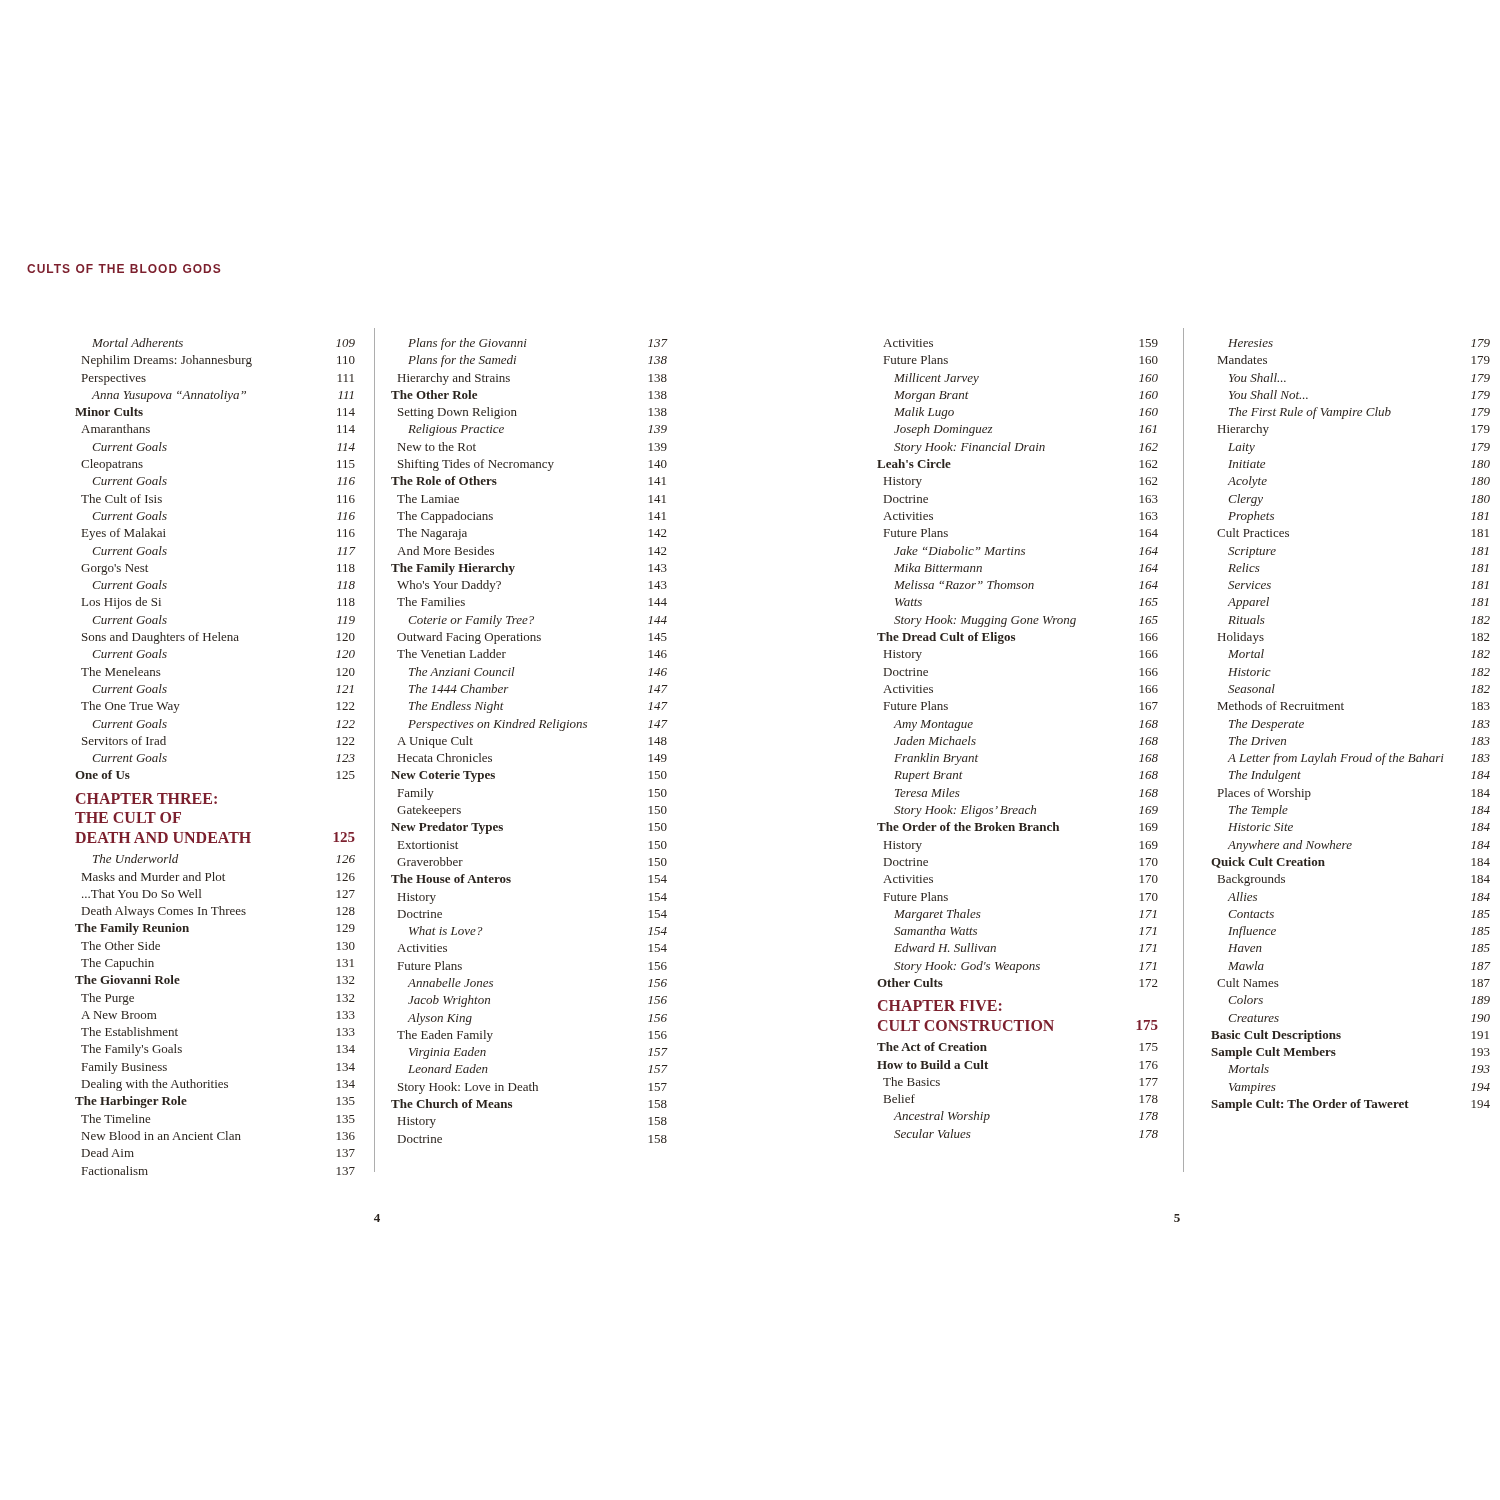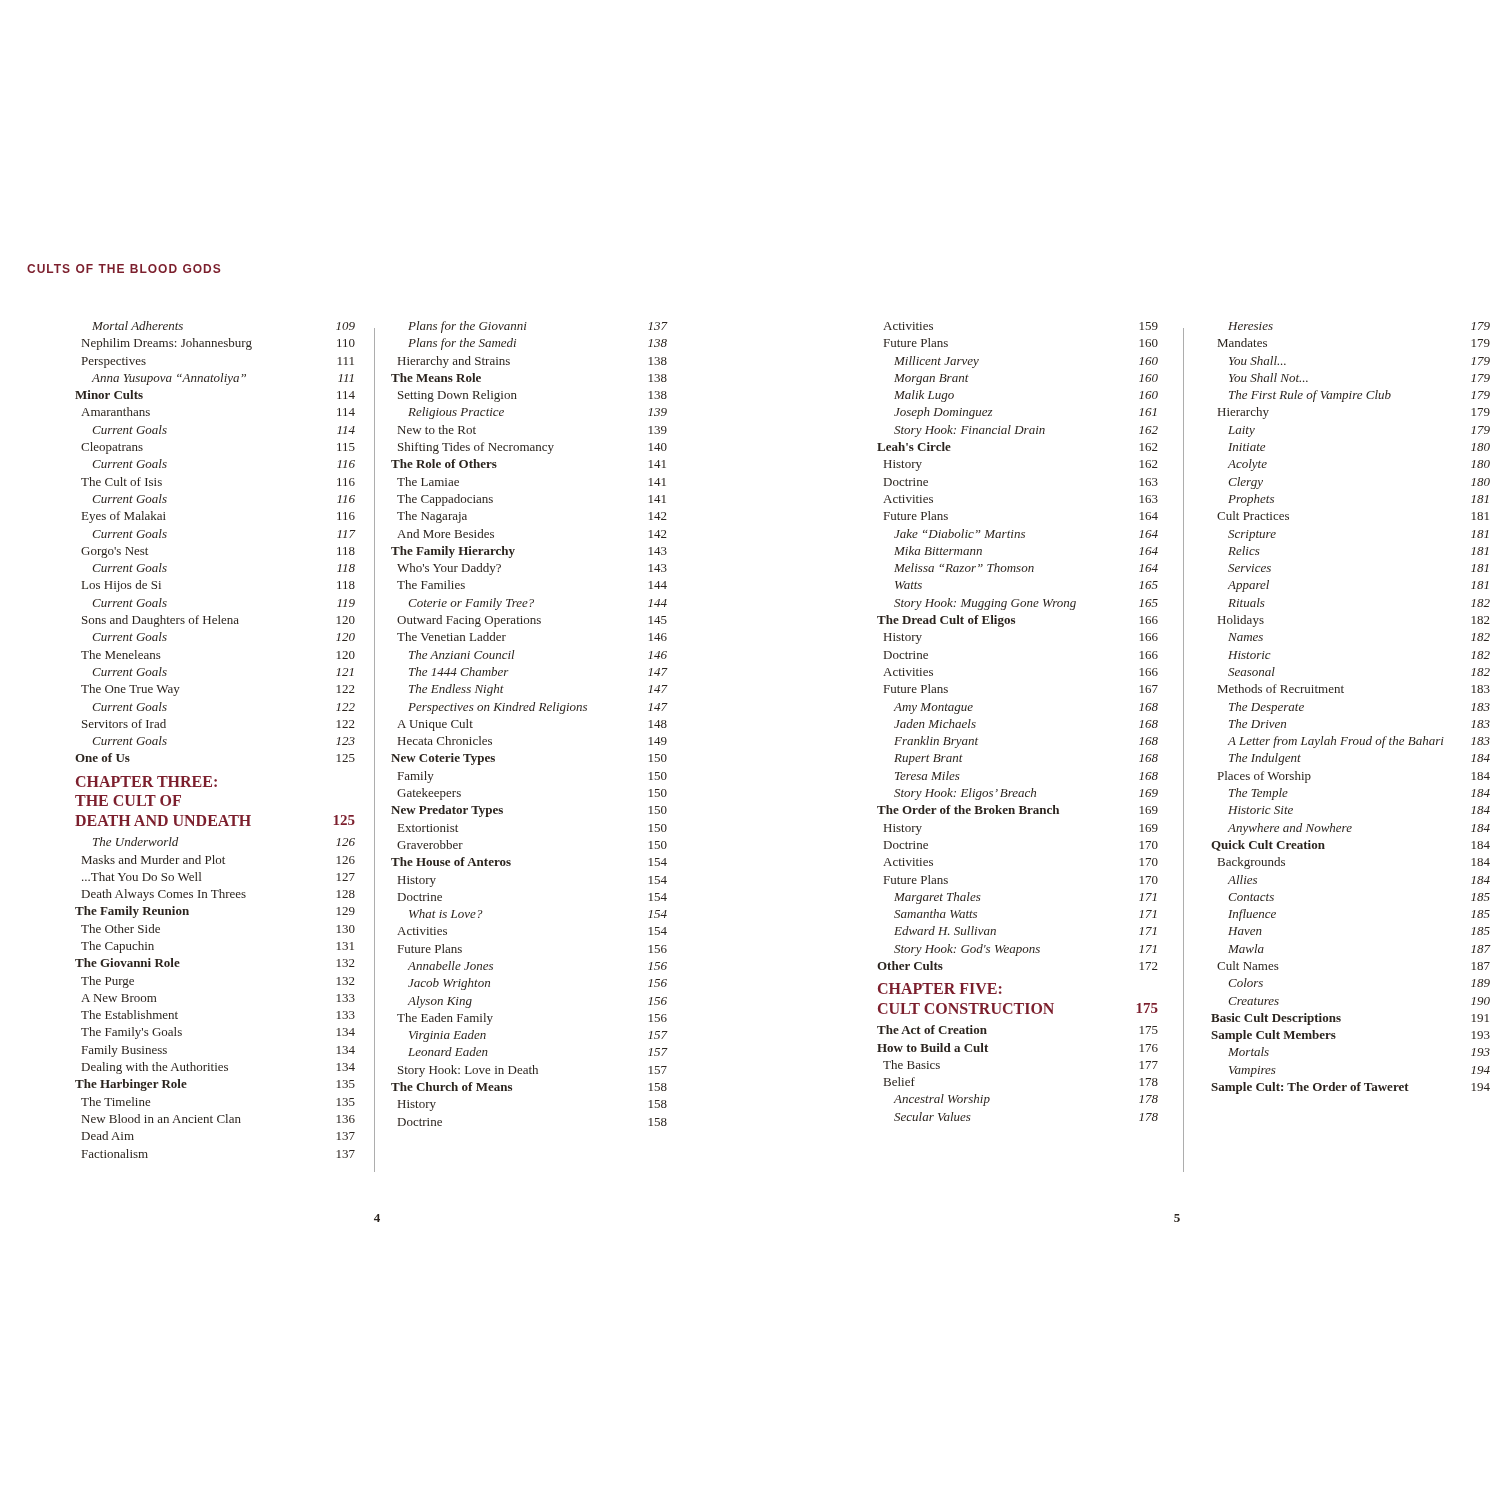--- a/index.html
+++ b/index.html
@@ -15,21 +15,21 @@
     position: absolute;
     left: 27px; top: 262px;
     font-family: "Liberation Sans", sans-serif;
     font-size: 12px;
     font-weight: bold;
     letter-spacing: 1px;
     color: var(--accent, #7c1f2d);
   }
   .toc-col {
     position: absolute;
-    top: 317px;
+    top: 334px;
   }
   .toc-col-1 { left: 75px;   width: 280px; }
   .toc-col-2 { left: 391px;  width: 276px; }
   .toc-col-3 { left: 877px;  width: 281px; }
   .toc-col-4 { left: 1193px; width: 279px; margin-left: 18px; }
   .row {
     display: flex;
     justify-content: space-between;
     align-items: flex-end;
     line-height: 17.3px;
@@ -273,21 +273,21 @@
     </div>
     <div class="row lvl2">
       <div class="lab">Plans for the Samedi</div>
       <span class="pg">138</span>
     </div>
     <div class="row lvl1">
       <div class="lab">Hierarchy and Strains</div>
       <span class="pg">138</span>
     </div>
     <div class="row lvl0">
-      <div class="lab">The Means Role</div>
+      <div class="lab">The Other Role</div>
       <span class="pg">138</span>
     </div>
     <div class="row lvl1">
       <div class="lab">Setting Down Religion</div>
       <span class="pg">138</span>
     </div>
     <div class="row lvl2">
       <div class="lab">Religious Practice</div>
       <span class="pg">139</span>
     </div>
@@ -708,21 +708,21 @@
     </div>
     <div class="row lvl2">
       <div class="lab">Rituals</div>
       <span class="pg">182</span>
     </div>
     <div class="row lvl1">
       <div class="lab">Holidays</div>
       <span class="pg">182</span>
     </div>
     <div class="row lvl2">
-      <div class="lab">Names</div>
+      <div class="lab">Mortal</div>
       <span class="pg">182</span>
     </div>
     <div class="row lvl2">
       <div class="lab">Historic</div>
       <span class="pg">182</span>
     </div>
     <div class="row lvl2">
       <div class="lab">Seasonal</div>
       <span class="pg">182</span>
     </div>

